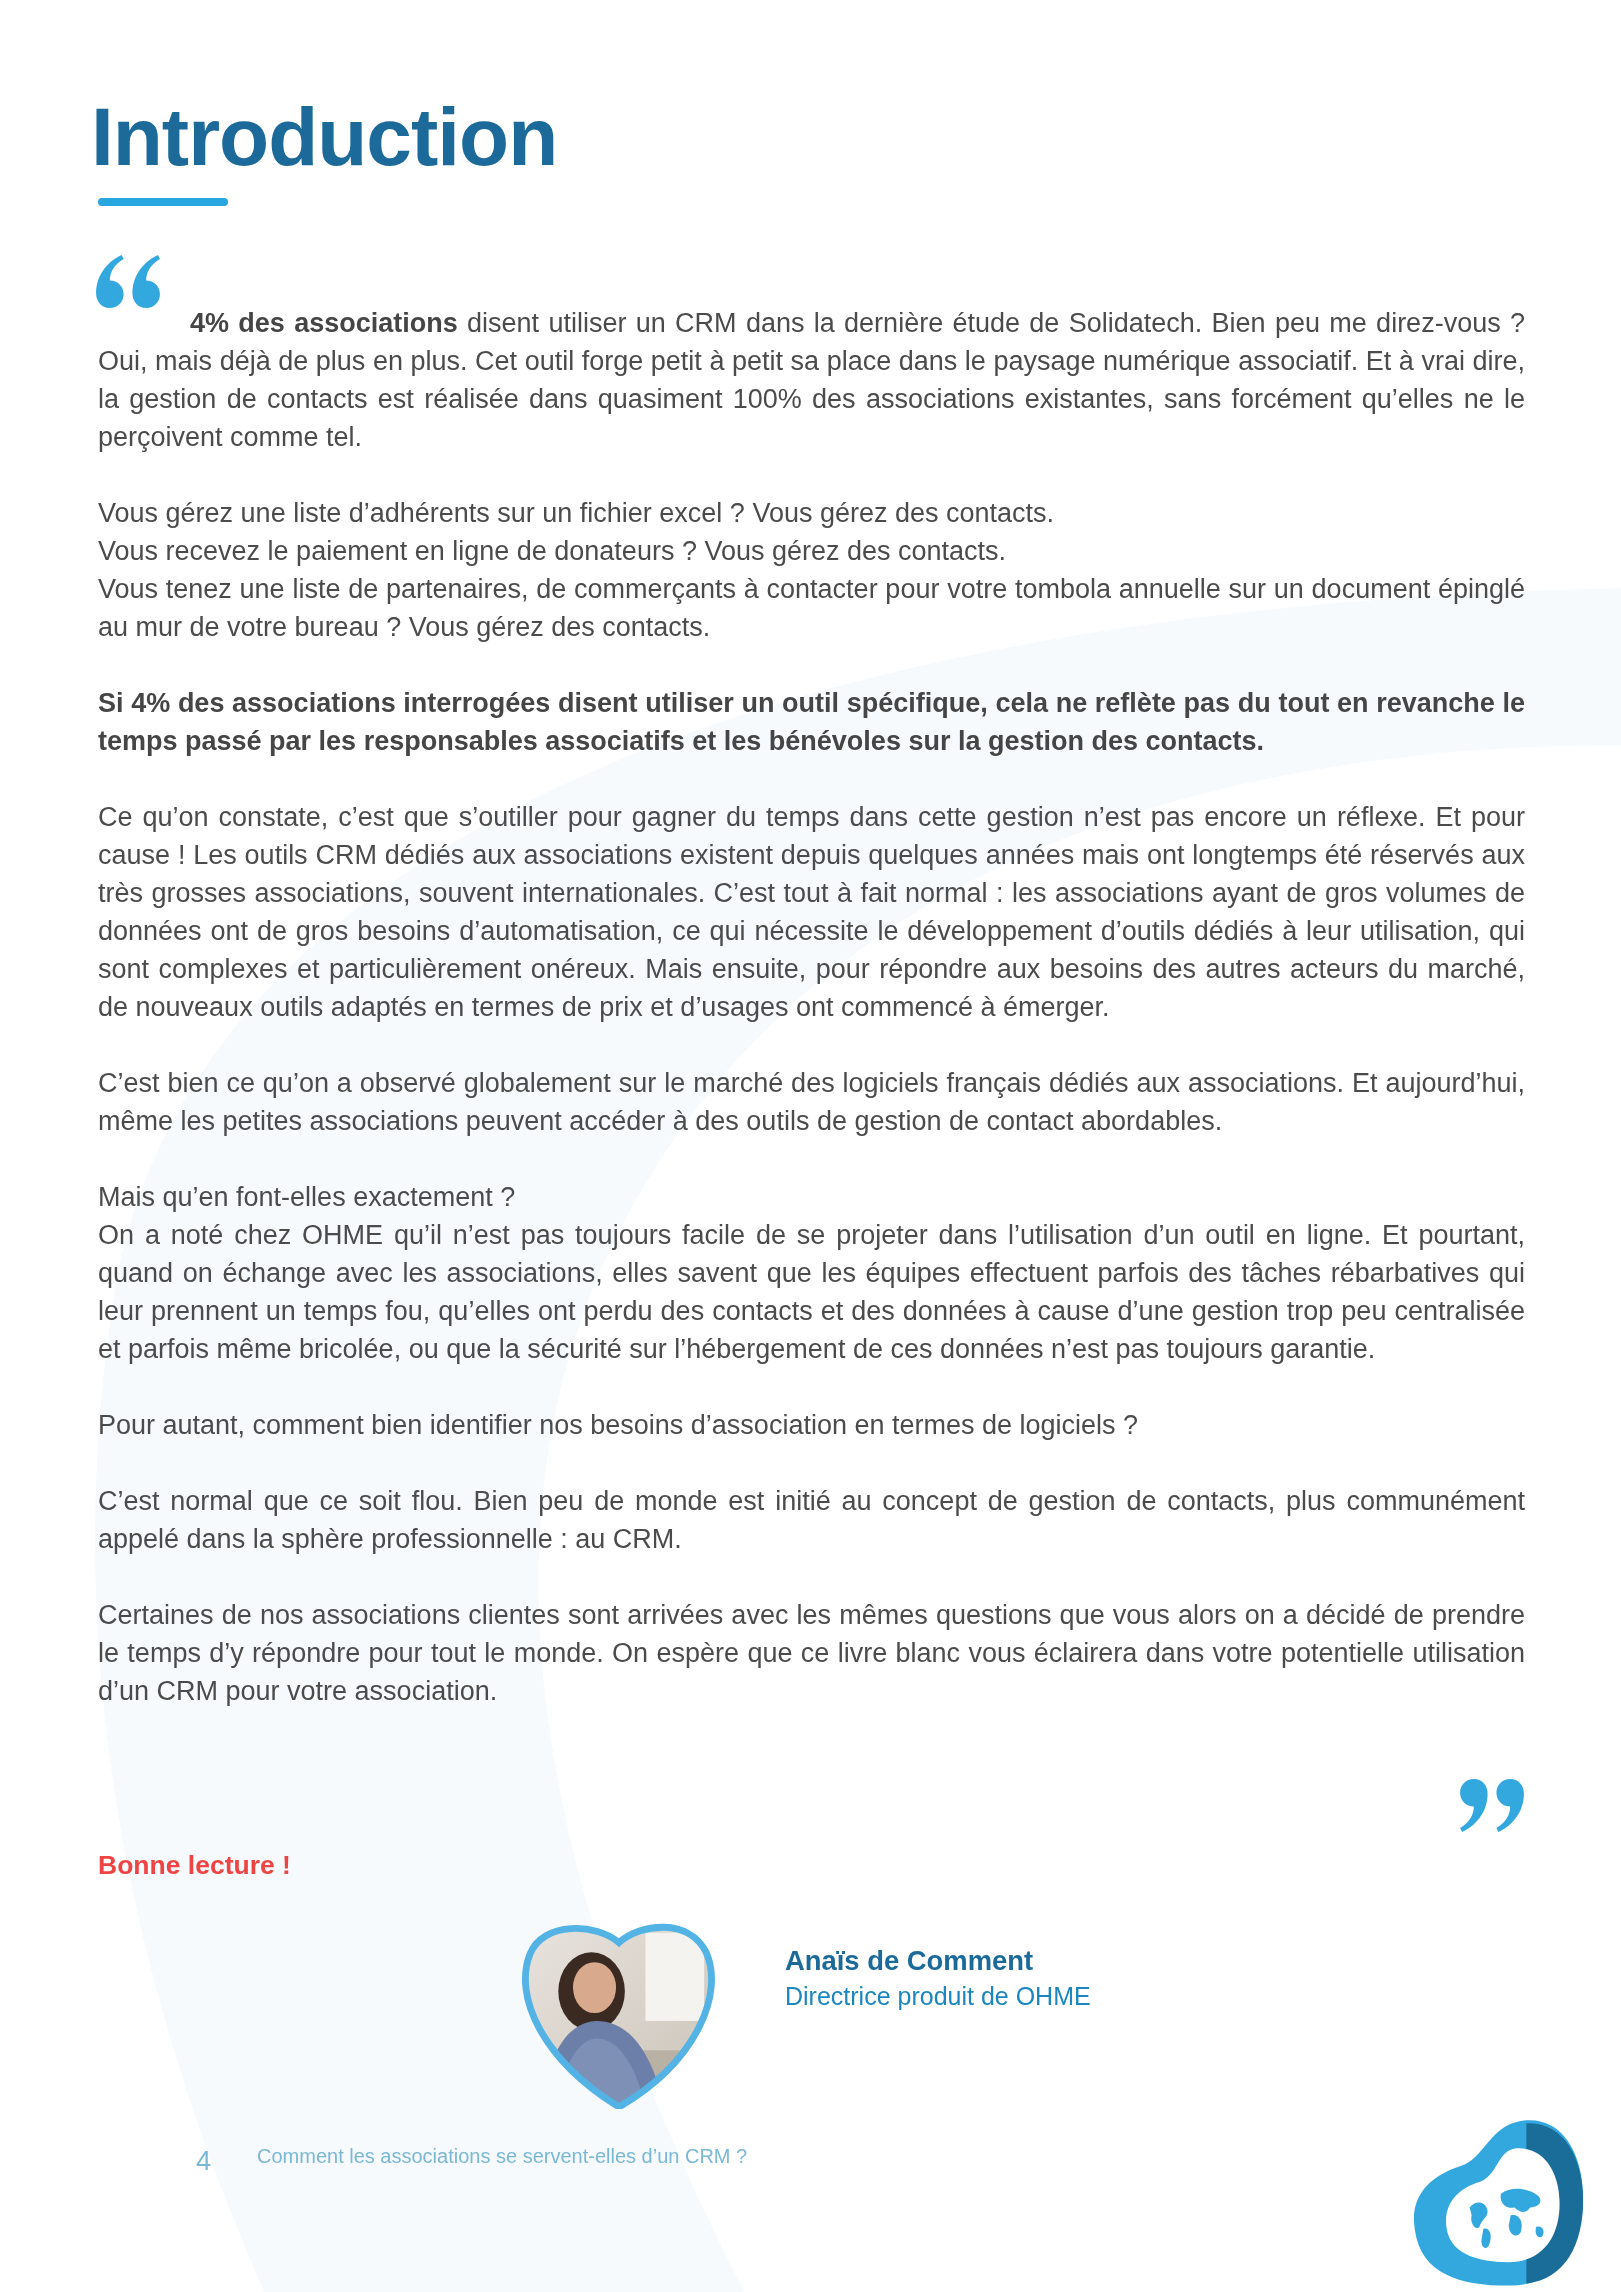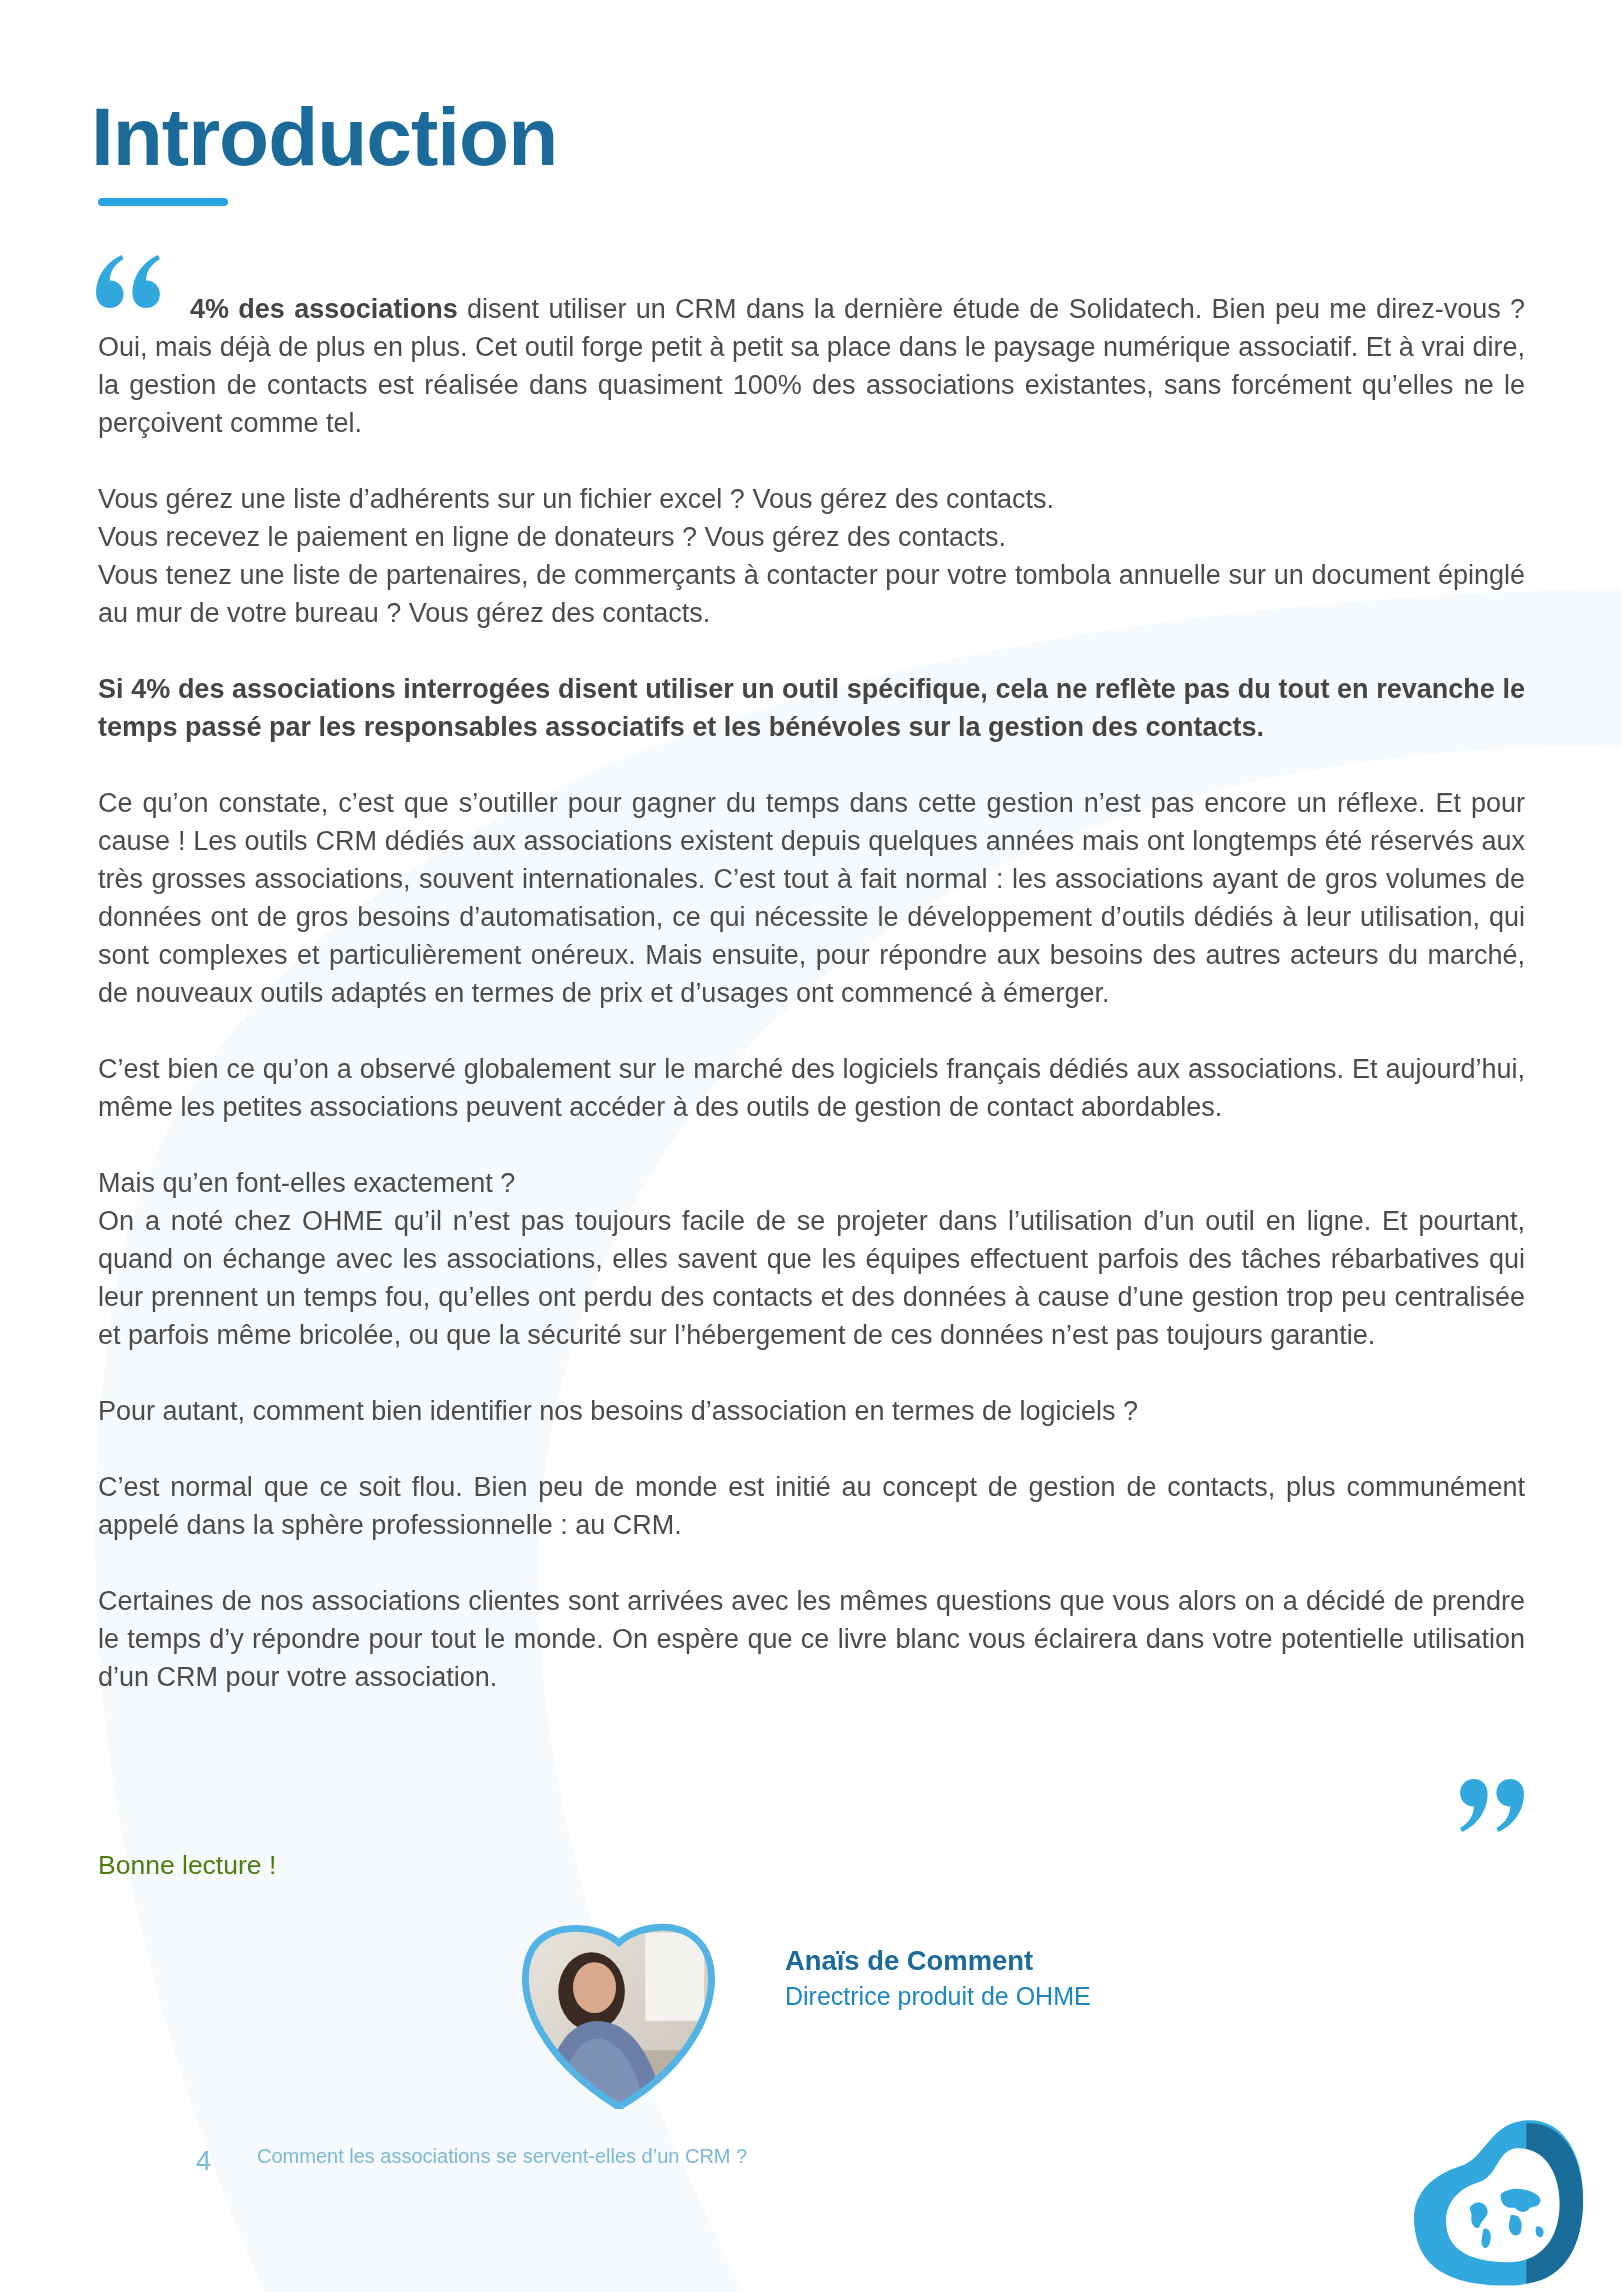--- a/index.html
+++ b/index.html
@@ -23,32 +23,32 @@
       position: absolute; left: 98px; top: 198px; width: 130px; height: 7.8px;
       border-radius: 3.9px; background: #27a6df;
     }
     .quote-open {
       position: absolute; left: 96px; top: 253px; width: 65px; height: 55px;
     }
     .quote-close {
       position: absolute; left: 1460px; top: 1779px; width: 65px; height: 55px;
     }
     .body {
-      position: absolute; left: 98px; top: 290px; width: 1427px;
+      position: absolute; left: 98px; top: 304px; width: 1427px;
       font-size: 27px; line-height: 38px; text-align: justify;
       color: #4b4b4b;
     }
     .body p { margin: 0 0 38px 0; }
     .body p.lines { }
     .body .first { text-indent: 92px; }
     .body b, .body strong { color: #454545; font-weight: bold; }
     .body .line { display: block; }
     .bonne {
       position: absolute; left: 98px; top: 1850px;
-      font-size: 26.5px; font-weight: normal; color: #4d7c0f;
+      font-size: 26.5px; font-weight: bold; color: #ef4444;
     }
     .avatar {
       position: absolute; left: 518px; top: 1923px; width: 202px; height: 186px;
     }
     .author-name {
       position: absolute; left: 785px; top: 1945px;
       font-size: 27.4px; font-weight: bold; color: #1b6a99;
     }
     .author-role {
       position: absolute; left: 785px; top: 1982px;

